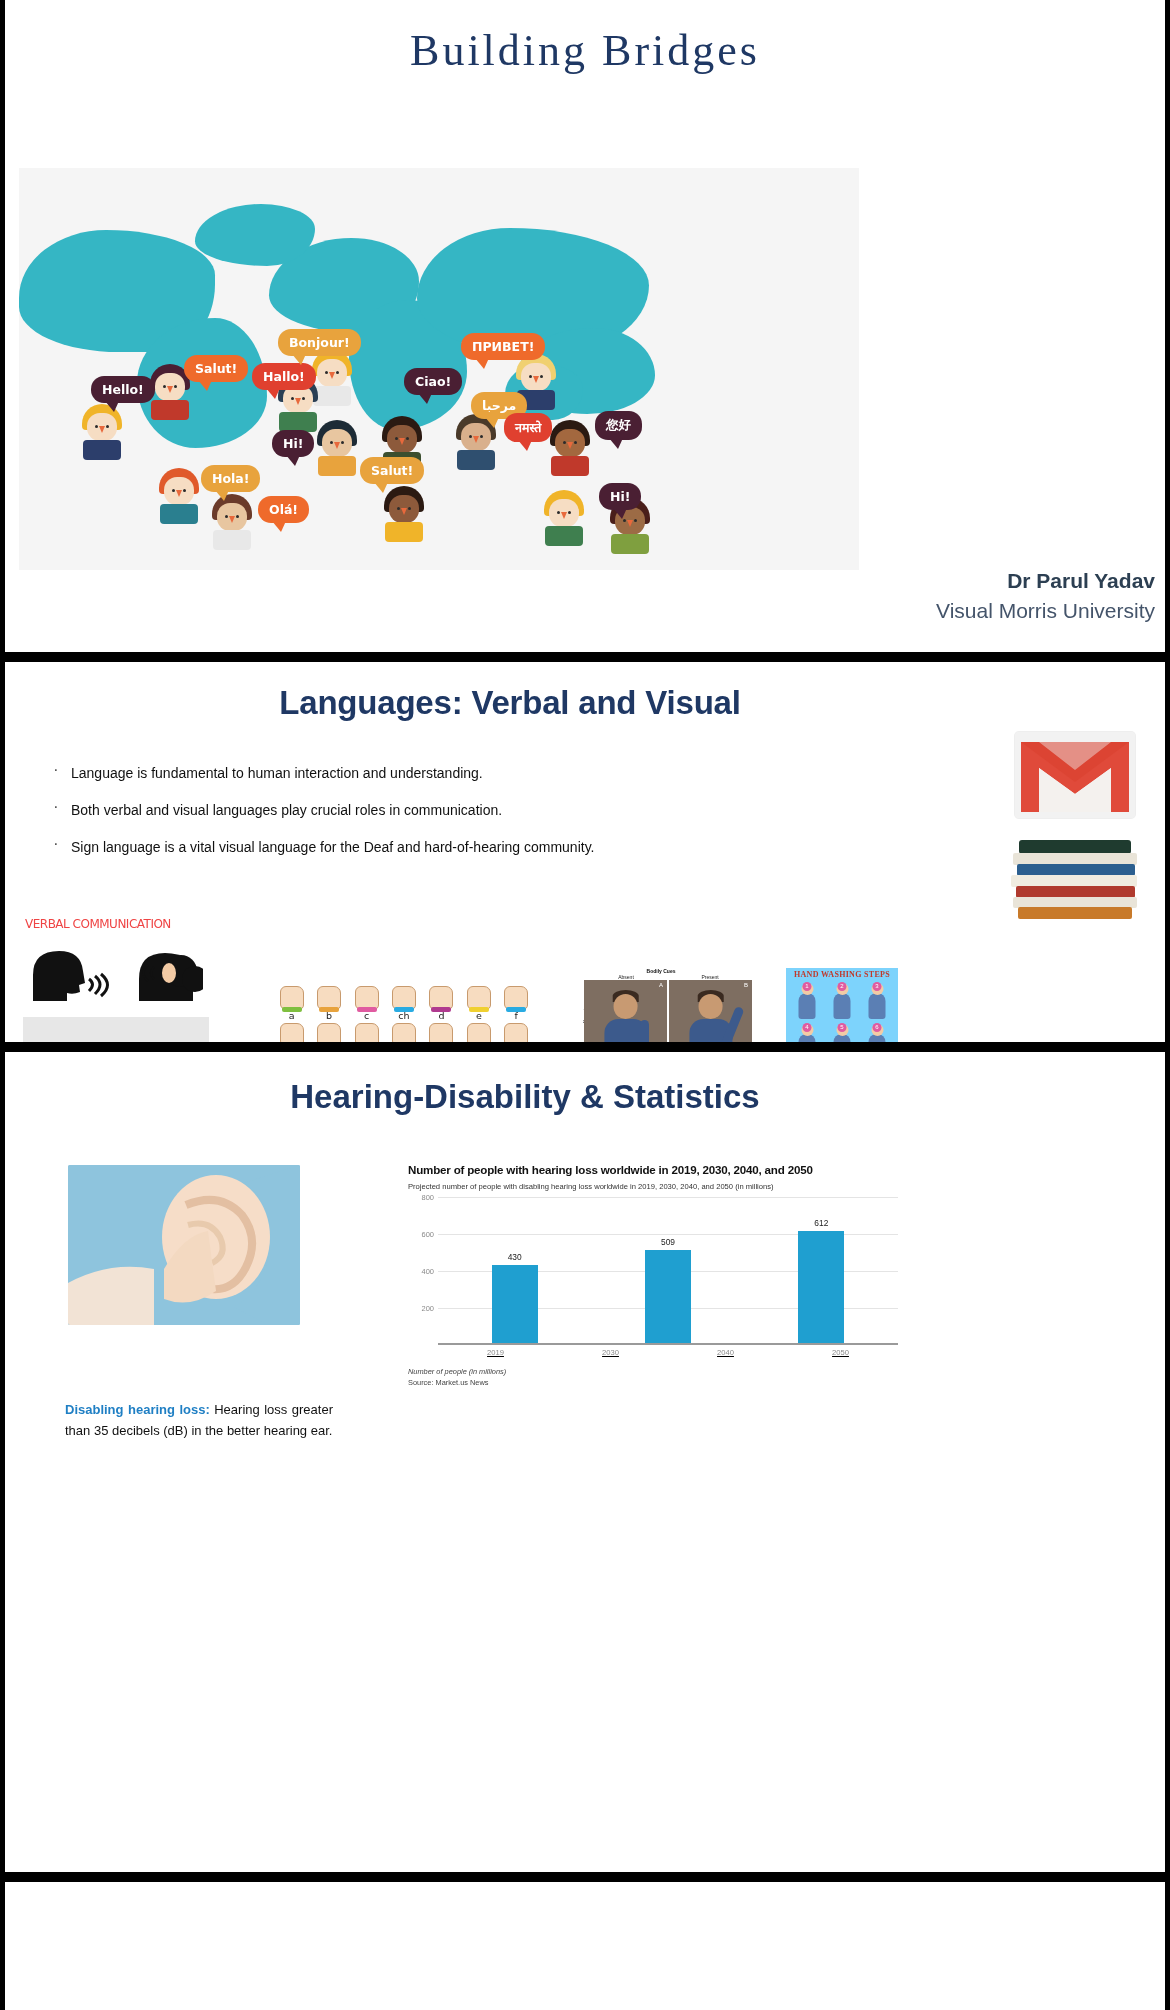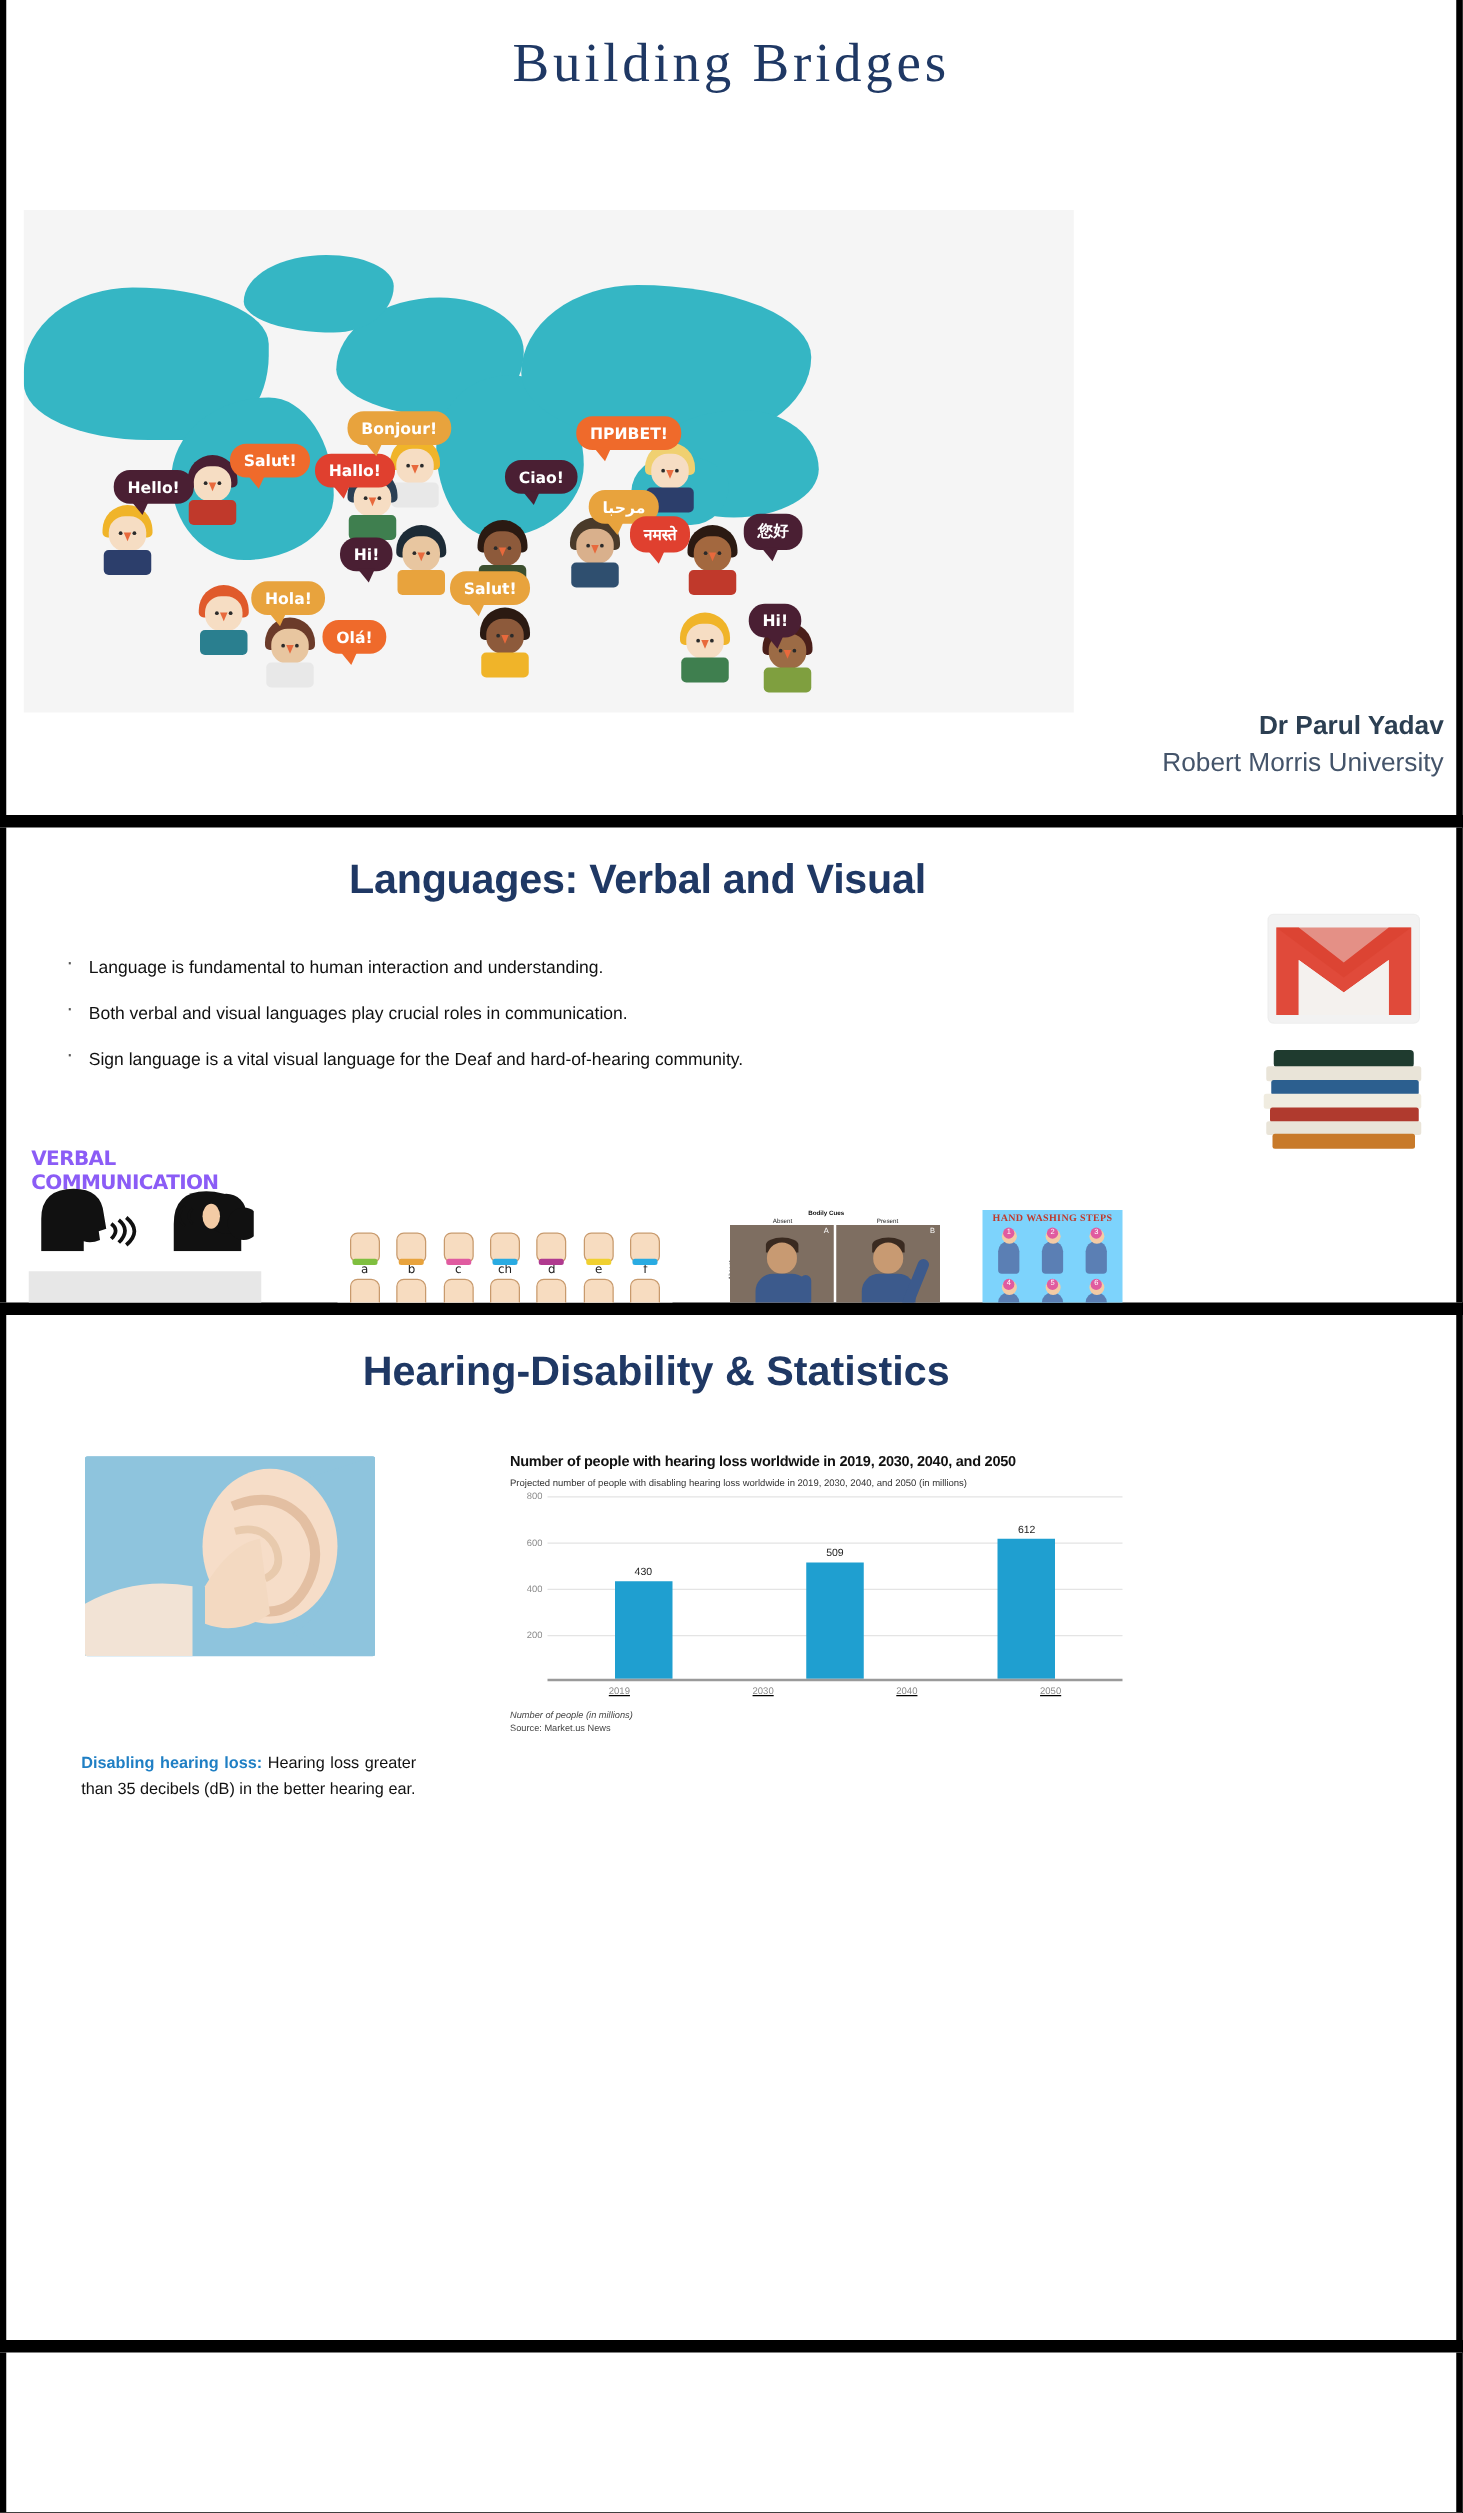--- a/index.html
+++ b/index.html
@@ -44,21 +44,21 @@
   .s2-bullets li{list-style:none;position:relative;font-size:14px;color:#111;margin-bottom:21px;padding-left:22px;}
   .s2-bullets li:before{content:"·";position:absolute;left:4px;top:-5px;font-size:17px;color:#555;}
   .s2-bullets ul{margin:0;padding:0;}
 
   .gmail{position:absolute;right:30px;top:70px;width:120px;height:86px;background:#f2f2f2;
          border-radius:4px;overflow:hidden;box-shadow:0 0 0 1px #eee;}
   .books{position:absolute;right:26px;top:178px;width:128px;height:84px;}
   .bk{position:absolute;left:0;width:120px;height:12px;border-radius:2px;}
 
   .verbal{position:absolute;left:20px;top:255px;width:200px;}
-  .verbal-h{font-family:"DejaVu Sans",sans-serif;font-weight:bold;font-size:16px;color:#8b5cf6;letter-spacing:-.5px;}
+  .verbal-h{font-family:"DejaVu Sans",sans-serif;font-weight:normal;font-size:12px;color:#ef4444;letter-spacing:-.5px;}
   .heads{position:absolute;left:18px;top:283px;width:180px;height:56px;}
   .eng{position:absolute;left:18px;top:355px;width:186px;height:128px;background:#e7e7e7;
        display:flex;align-items:center;justify-content:center;overflow:hidden;}
   .eng-word{font-family:"DejaVu Sans",sans-serif;font-weight:bold;font-size:37px;letter-spacing:-1px;}
   .hands-row{position:absolute;left:0;bottom:0;width:100%;height:42px;}
   .hand{position:absolute;bottom:0;width:17px;height:40px;border-radius:8px 8px 0 0;}
 
   .asl{position:absolute;left:265px;top:320px;width:268px;height:190px;background:#fff;}
   .asl-grid{display:grid;grid-template-columns:repeat(7,1fr);gap:2px;padding:4px;}
   .asl-cell{text-align:center;}
@@ -272,21 +272,21 @@
           <div class="bub" style="left: 253px; top: 262px; background: rgb(74, 31, 51);">Hi!<i class="tail" style="border-top: 11px solid rgb(74, 31, 51); left: 14px; bottom: -9px;"></i></div>
           <div class="bub" style="left: 341px; top: 289px; background: rgb(232, 163, 61);">Salut!<i class="tail" style="border-top: 11px solid rgb(232, 163, 61); left: 14px; bottom: -9px;"></i></div>
           <div class="bub" style="left: 182px; top: 297px; background: rgb(232, 163, 61);">Hola!<i class="tail" style="border-top: 11px solid rgb(232, 163, 61); left: 14px; bottom: -9px;"></i></div>
           <div class="bub" style="left: 239px; top: 328px; background: rgb(239, 106, 43);">Olá!<i class="tail" style="border-top: 11px solid rgb(239, 106, 43); left: 14px; bottom: -9px;"></i></div>
           <div class="bub" style="left: 580px; top: 315px; background: rgb(74, 31, 51);">Hi!<i class="tail" style="border-top: 11px solid rgb(74, 31, 51); left: 14px; bottom: -9px;"></i></div>
         </div>
     </div>
 
     <div class="s1-author">
       <div class="nm">Dr Parul Yadav</div>
-      <div class="un">Robert Morris University</div>
+      <div class="un">Visual Morris University</div>
     </div>
   </div>
 
   <div class="gap"></div>
 
   <div class="slide" id="slide2">
     <div class="s2-title">Languages: Verbal and Visual</div>
 
     <div class="s2-bullets">
       <ul id="s2-ul">

